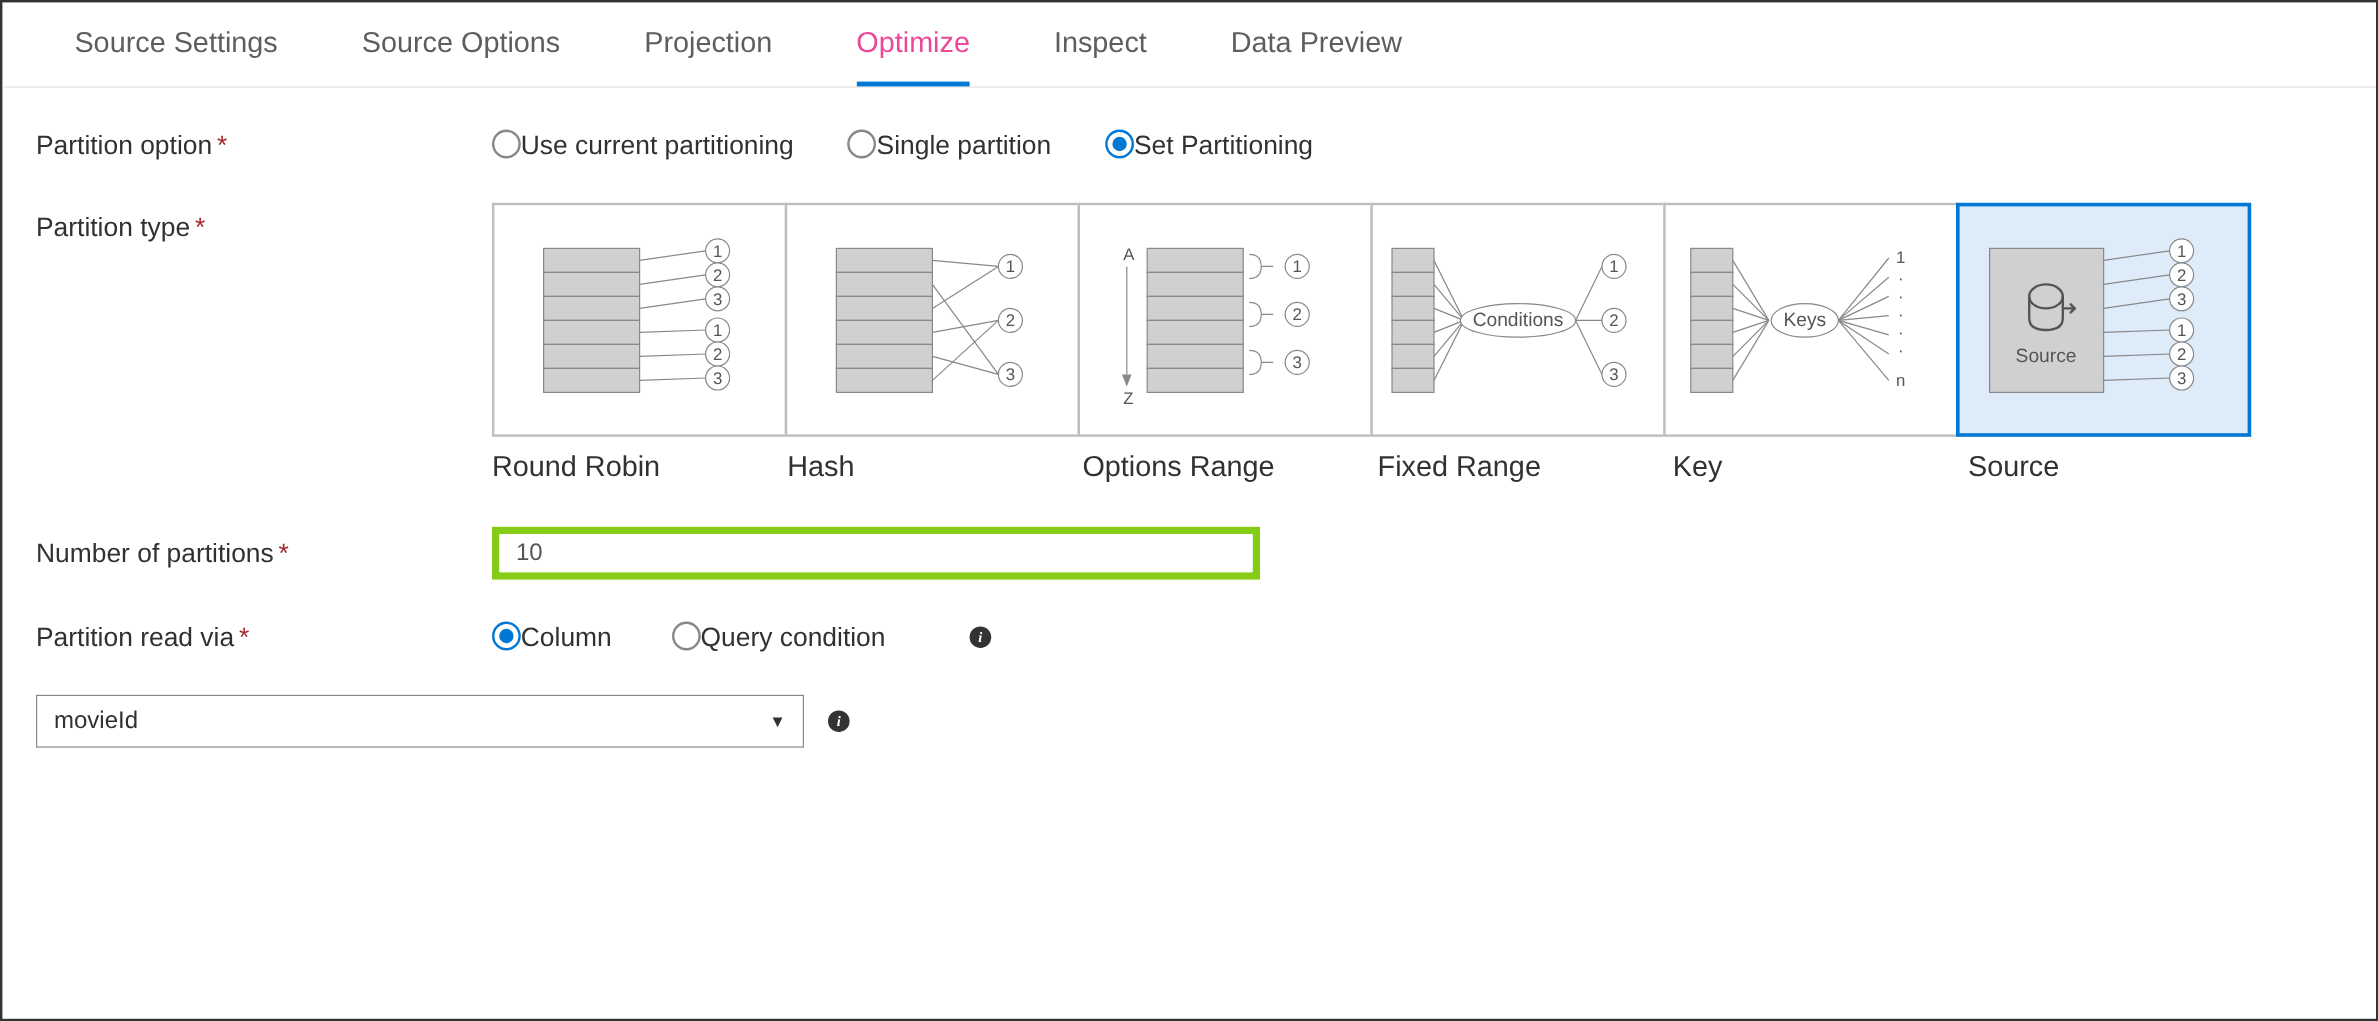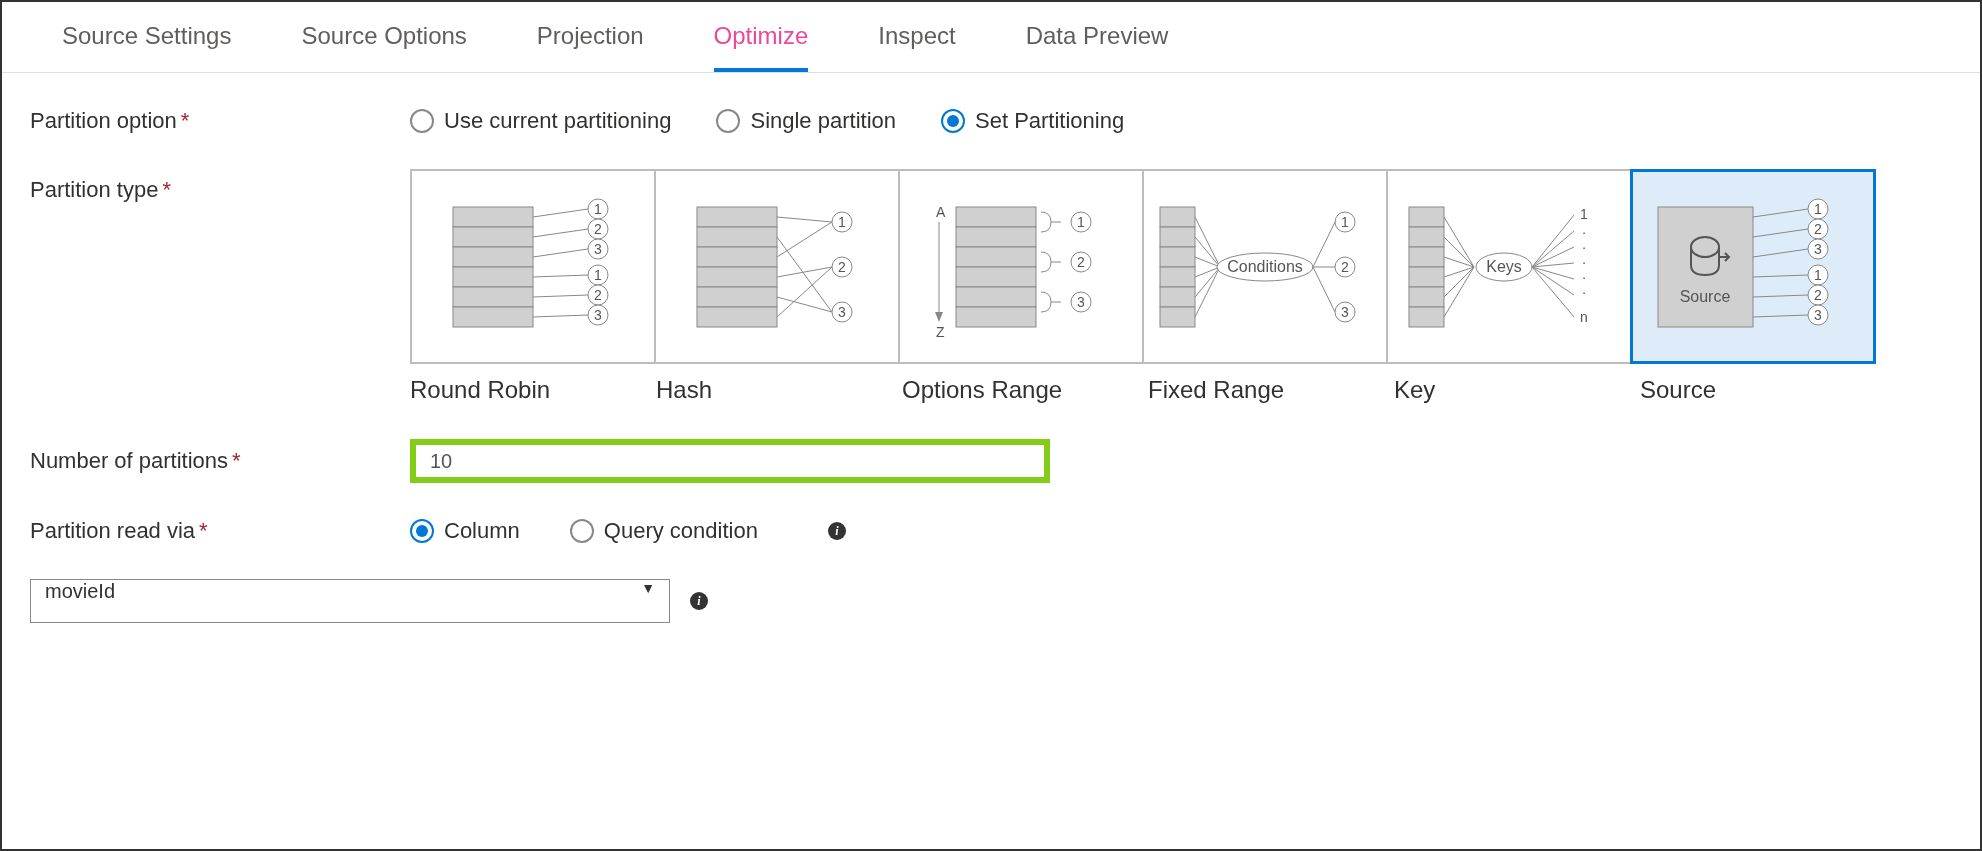--- a/index.html
+++ b/index.html
@@ -8,34 +8,34 @@
 .tabs { display: flex; gap: 70px; padding: 20px 60px 0 60px; border-bottom: 1px solid #e1dfdd; }
 .tab { font-size: 24px; color: #605e5c; padding-bottom: 18px; cursor: pointer; }
 .tab.active { color: #ec4899; font-weight: 400; border-bottom: 4px solid #0078d4; text-align: right; }
 
 .content { padding: 35px 28px; }
 .row { display: flex; align-items: center; margin-bottom: 35px; }
 .label-col { width: 380px; font-size: 22px; }
 .req { color: #a4262c; margin-left: 4px; }
 .control-col { flex: 1; display: flex; align-items: center; gap: 45px; flex-wrap: wrap; }
 
-.radio-wrap { display: flex; align-items: center; gap: 10px; cursor: pointer; font-size: 22px; }
+.radio-wrap { display: flex; cursor: pointer; font-size: 22px; }
 .radio { width: 24px; height: 24px; border: 2px solid #8a8886; border-radius: 50%; display: inline-flex; align-items: center; justify-content: center; background: #fff; }
 .radio.selected { border-color: #0078d4; border-width: 2px; }
 .radio.selected::after { content: ""; width: 12px; height: 12px; background: #0078d4; border-radius: 50%; }
 .type-card { border: 2px solid #bdbdbd; width: 246px; height: 195px; display: flex; align-items: center; justify-content: center; background: #fff; cursor: pointer; margin-right: -2px; }
 .type-card.selected { border: 3px solid #0078d4; background: #deecf9; z-index: 1; }
 .type-label { text-align: left; font-size: 24px; margin-top: 12px; width: 246px; }
 
 .types-col { display: flex; flex-direction: column; align-items: flex-start; }
 .cards-row { display: flex; }
 .labels-row { display: flex; }
 
 .text-input { width: 640px; height: 44px; border: 6px solid #84cc16; padding: 0 14px; font-size: 20px; color: #555; }
-.dropdown { width: 640px; height: 44px; border: 1px solid #8a8886; padding: 0 14px; font-size: 20px; display: flex; align-items: flex-start; justify-content: space-between; cursor: pointer; }
+.dropdown { width: 640px; height: 44px; border: 1px solid #8a8886; padding: 0 14px; font-size: 20px; display: flex; align-items: center; justify-content: space-between; cursor: pointer; }
 .caret { font-size: 14px; }
 .info-icon { width: 18px; height: 18px; border-radius: 50%; background: #333; color: #fff; display: inline-flex; align-items: center; justify-content: center; font-size: 12px; font-weight: bold; margin-left: 20px; font-style: italic; font-family: serif; }
 
 
 svg { display: block; }
 .box { fill: #d0d0d0; stroke: #888; stroke-width: 1; }
 .boxw { fill: #fff; stroke: #888; stroke-width: 1; }
 .ln { stroke: #888; stroke-width: 1; fill: none; }
 .circ { fill: #fff; stroke: #888; stroke-width: 1; }
 .txt { font-size: 14px; fill: #555; font-family: "Segoe UI", Arial, sans-serif; }

